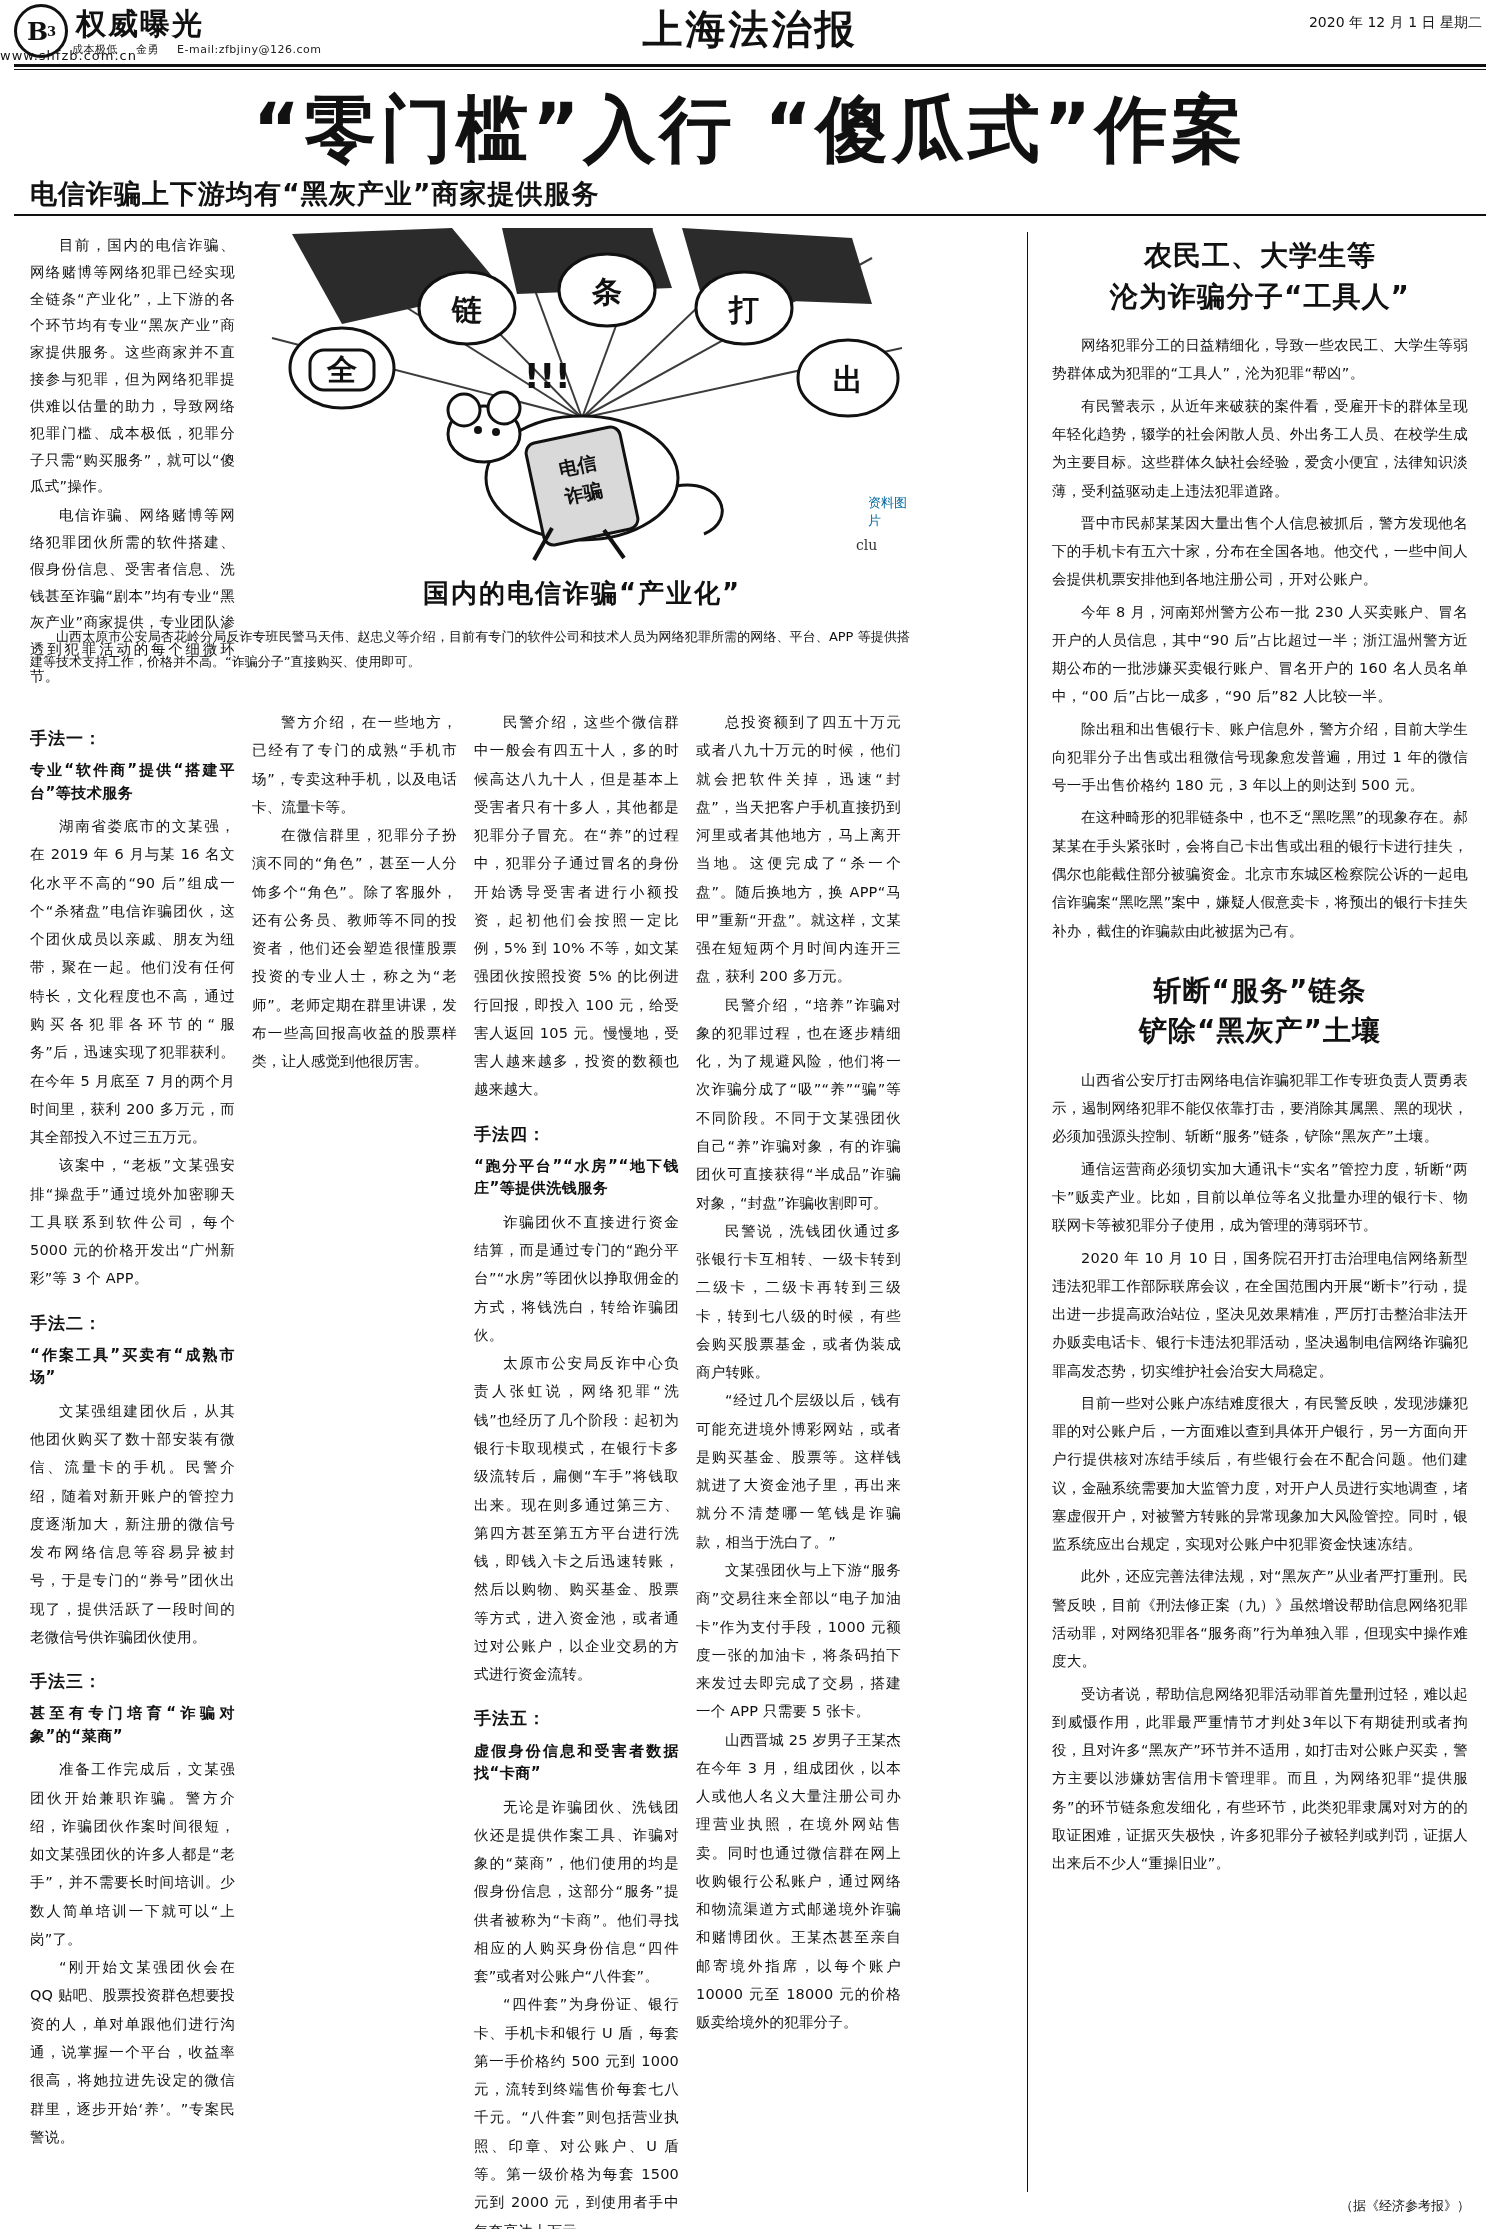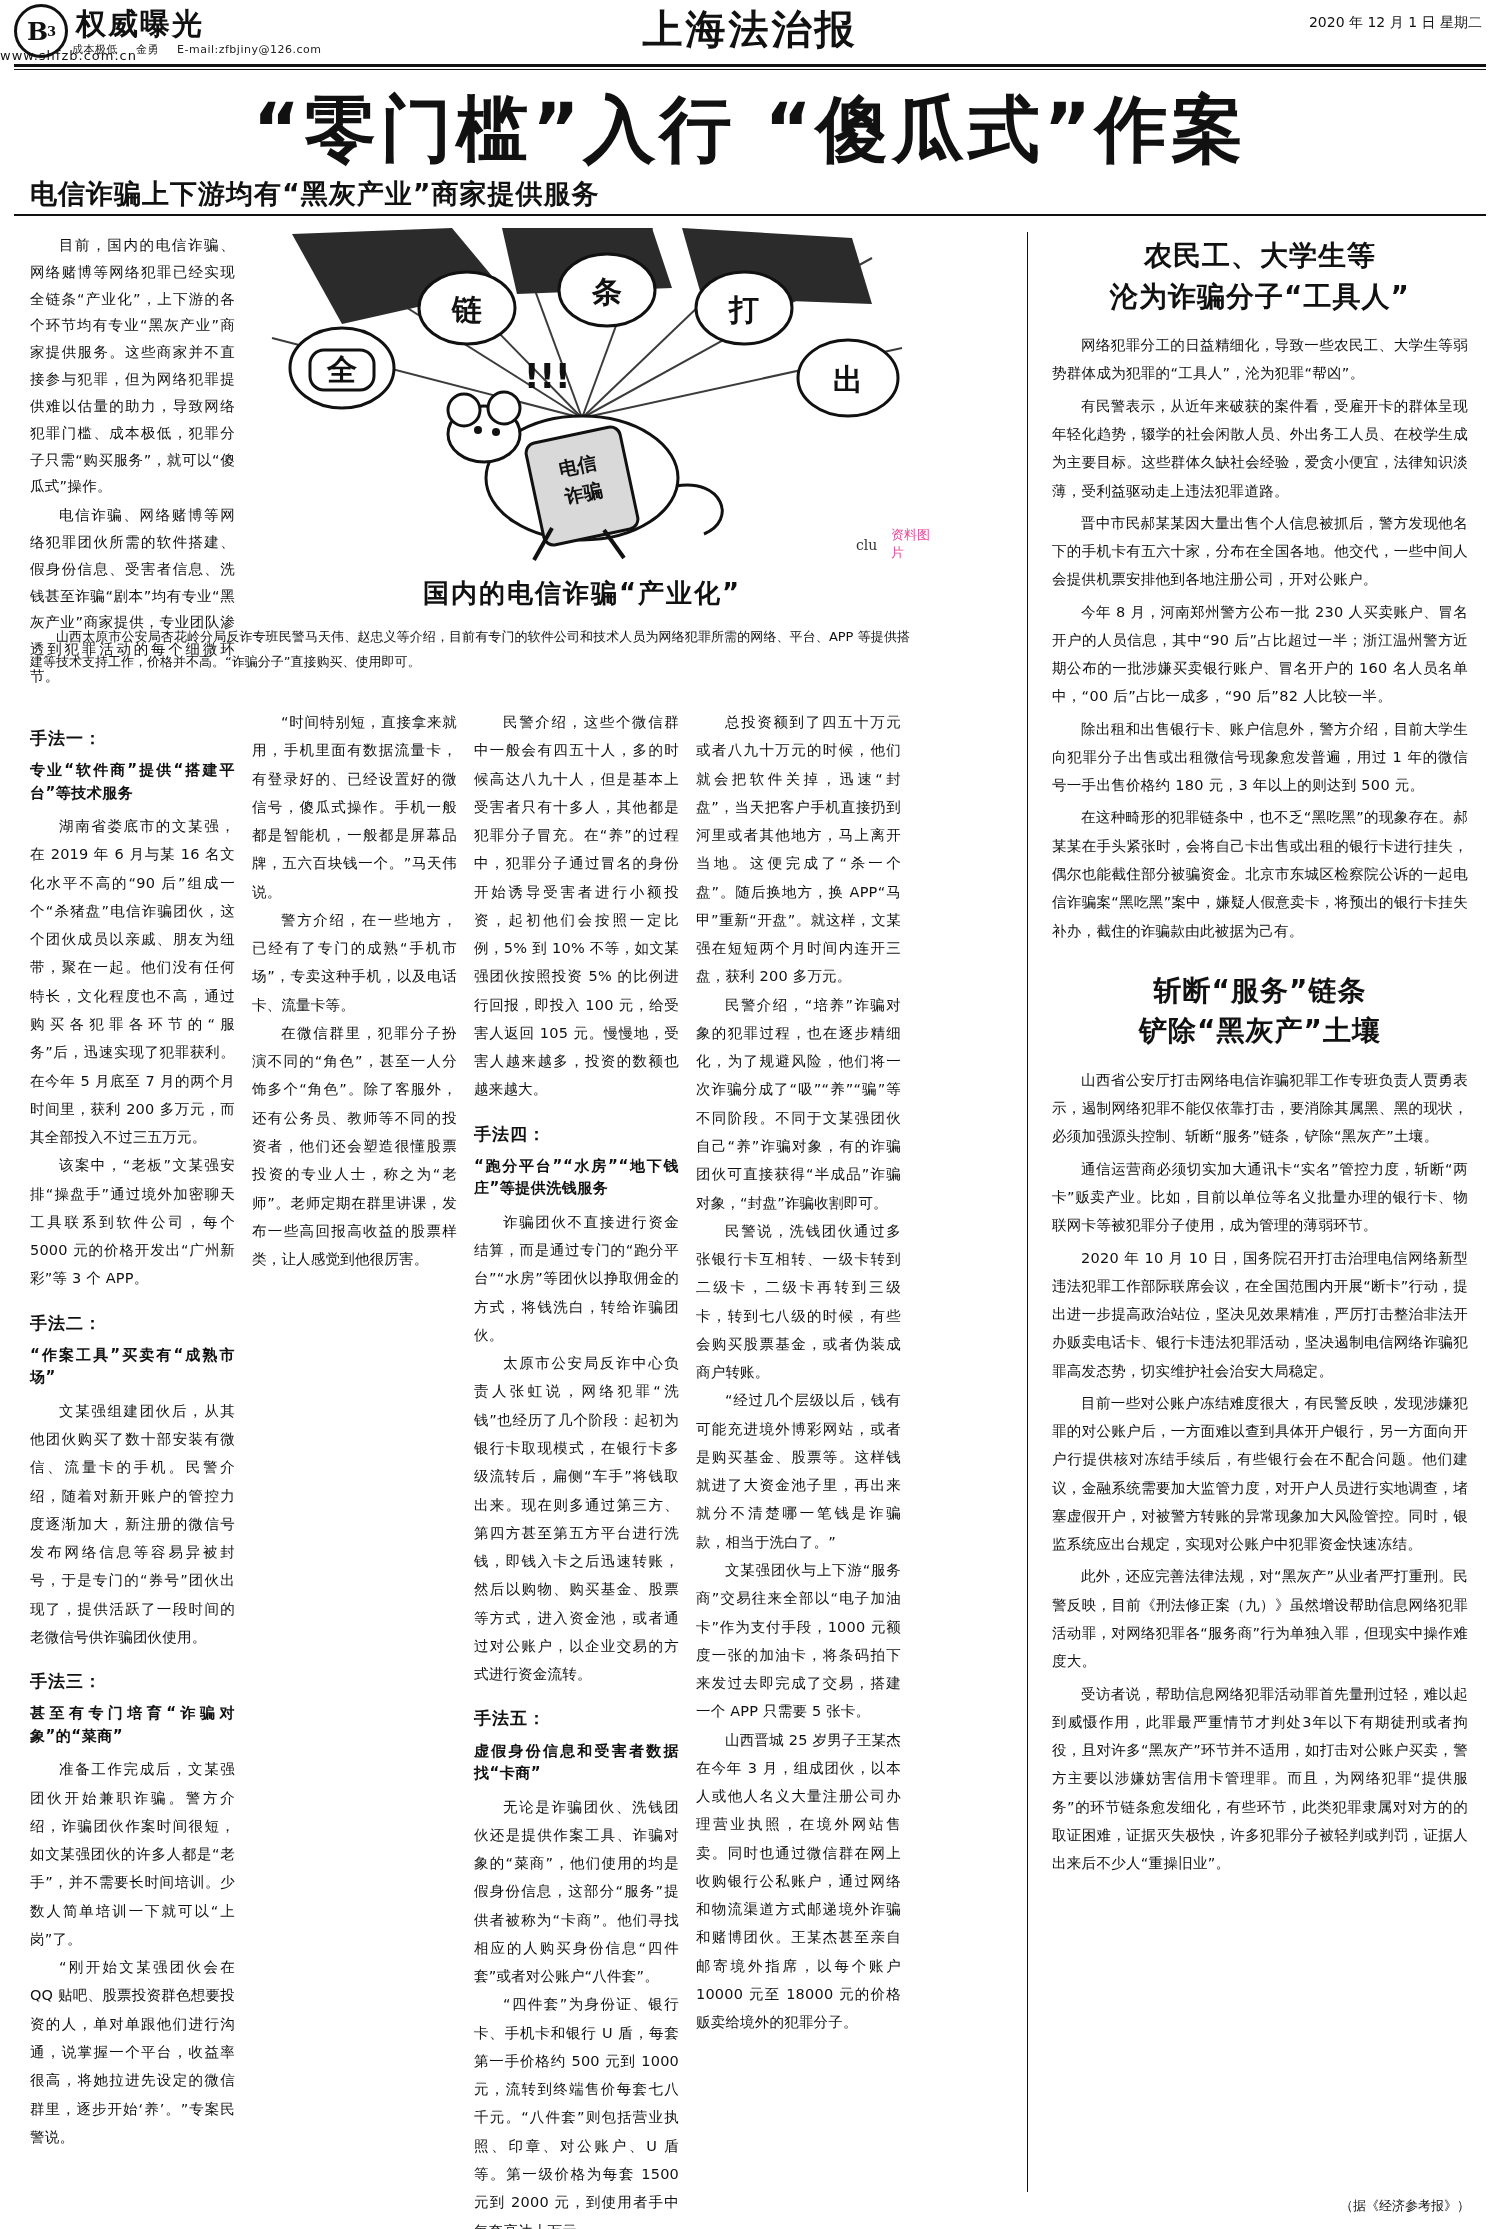--- a/index.html
+++ b/index.html
@@ -129,26 +129,25 @@
   .cartoon {
     position: absolute;
     left: 252px; top: 228px;
     width: 660px; height: 340px;
     background: #f2f2f2;
     overflow: hidden;
     border: 0;
   }
   .cartoon-caption {
     position: absolute;
-    left: 891px; top: 494px;
+    left: 868px; top: 494px;
     width: 40px;
     font-size: 13px;
     line-height: 1.4;
-    color: #ec4899;
-    margin-top: 32px;
+    color: #0369a1;
   }
 
   
   .vsep-right {
     position: absolute;
     left: 1027px; top: 232px;
     width: 1px; height: 1960px;
     background: #111;
   }
 
@@ -374,21 +373,20 @@
     <p>文某强组建团伙后，从其他团伙购买了数十部安装有微信、流量卡的手机。民警介绍，随着对新开账户的管控力度逐渐加大，新注册的微信号发布网络信息等容易异被封号，于是专门的“券号”团伙出现了，提供活跃了一段时间的老微信号供诈骗团伙使用。</p>
 
     <div class="method-label">手法三：</div>
     <div class="method-title">甚至有专门培育“诈骗对象”的“菜商”</div>
     <p>准备工作完成后，文某强团伙开始兼职诈骗。警方介绍，诈骗团伙作案时间很短，如文某强团伙的许多人都是“老手”，并不需要长时间培训。少数人简单培训一下就可以“上岗”了。</p>
     <p>“刚开始文某强团伙会在 QQ 贴吧、股票投资群色想要投资的人，单对单跟他们进行沟通，说掌握一个平台，收益率很高，将她拉进先设定的微信群里，逐步开始‘养’。”专案民警说。</p>
   </div>
 
   <div class="bcol c2">
 
-    <p>“时间特别短，直接拿来就用，手机里面有数据流量卡，有登录好的、已经设置好的微信号，傻瓜式操作。手机一般都是智能机，一般都是屏幕品牌，五六百块钱一个。”马天伟说。</p>
     <p>警方介绍，在一些地方，已经有了专门的成熟“手机市场”，专卖这种手机，以及电话卡、流量卡等。</p>
     <p>在微信群里，犯罪分子扮演不同的“角色”，甚至一人分饰多个“角色”。除了客服外，还有公务员、教师等不同的投资者，他们还会塑造很懂股票投资的专业人士，称之为“老师”。老师定期在群里讲课，发布一些高回报高收益的股票样类，让人感觉到他很厉害。</p>
   </div>
 
   <div class="bcol c3">
     <p>民警介绍，这些个微信群中一般会有四五十人，多的时候高达八九十人，但是基本上受害者只有十多人，其他都是犯罪分子冒充。在“养”的过程中，犯罪分子通过冒名的身份开始诱导受害者进行小额投资，起初他们会按照一定比例，5% 到 10% 不等，如文某强团伙按照投资 5% 的比例进行回报，即投入 100 元，给受害人返回 105 元。慢慢地，受害人越来越多，投资的数额也越来越大。</p>
     <p></p>
 
     <div class="method-label">手法四：</div>
     <div class="method-title">“跑分平台”“水房”“地下钱庄”等提供洗钱服务</div>

